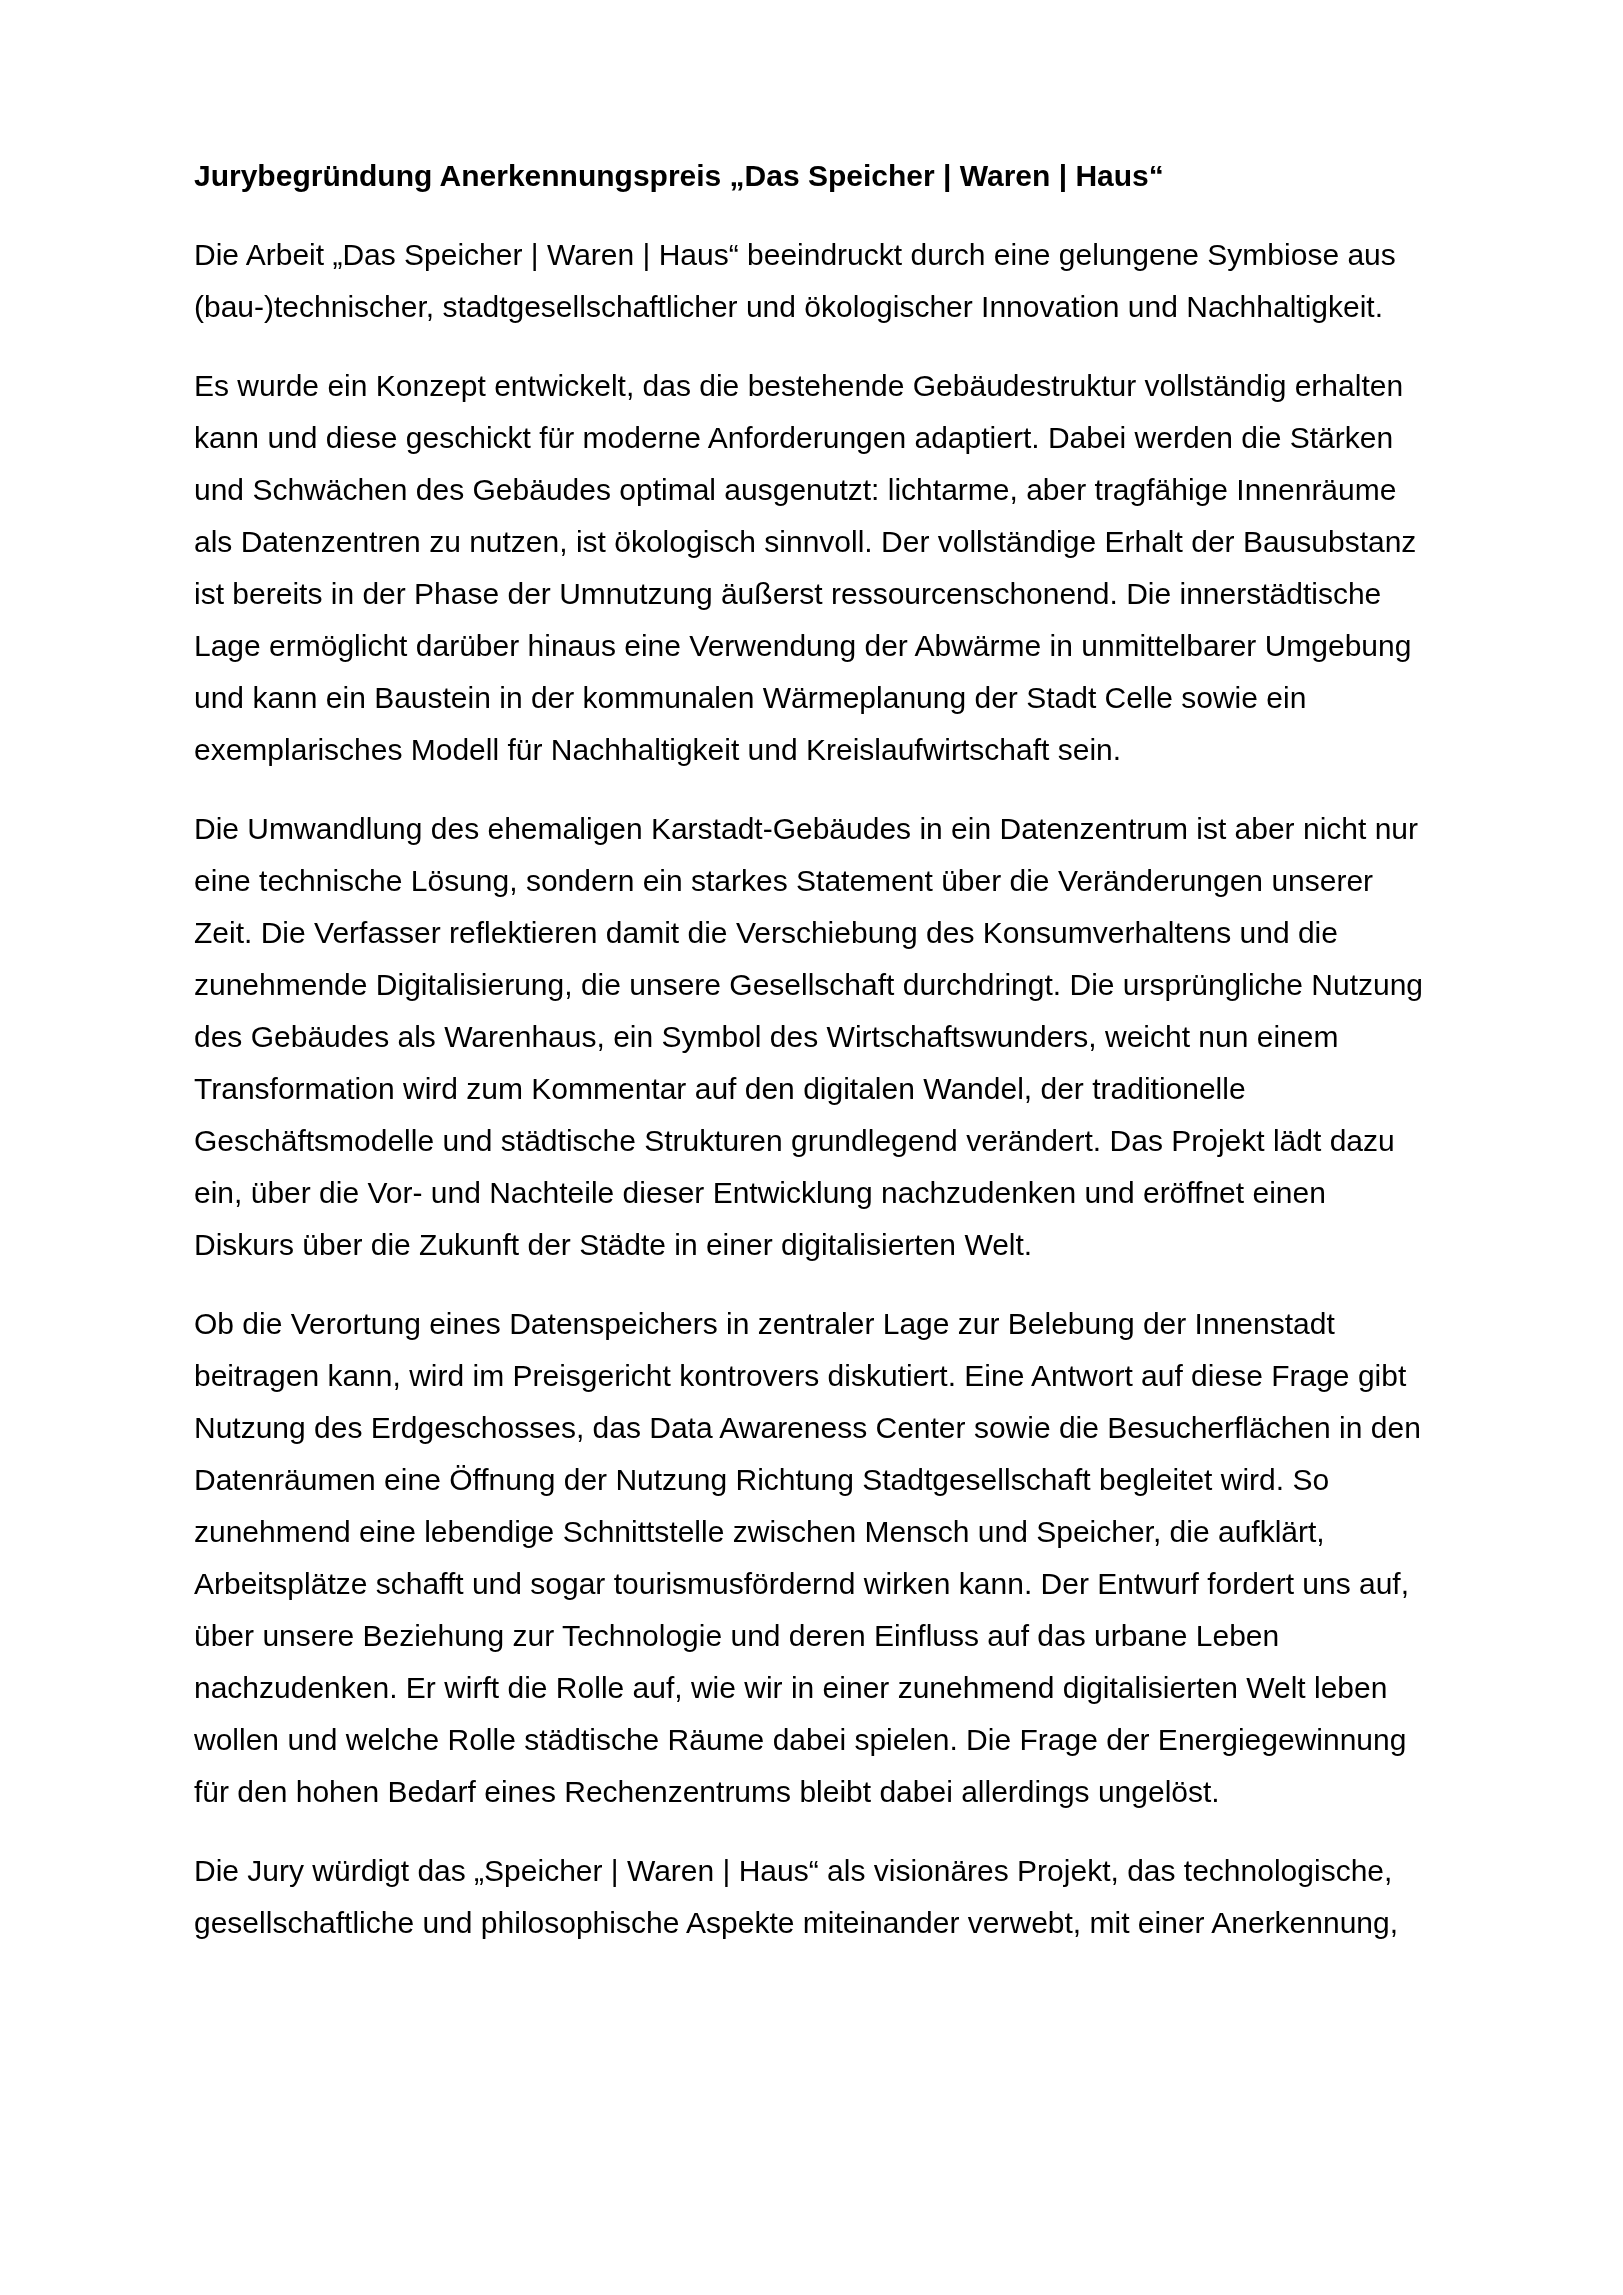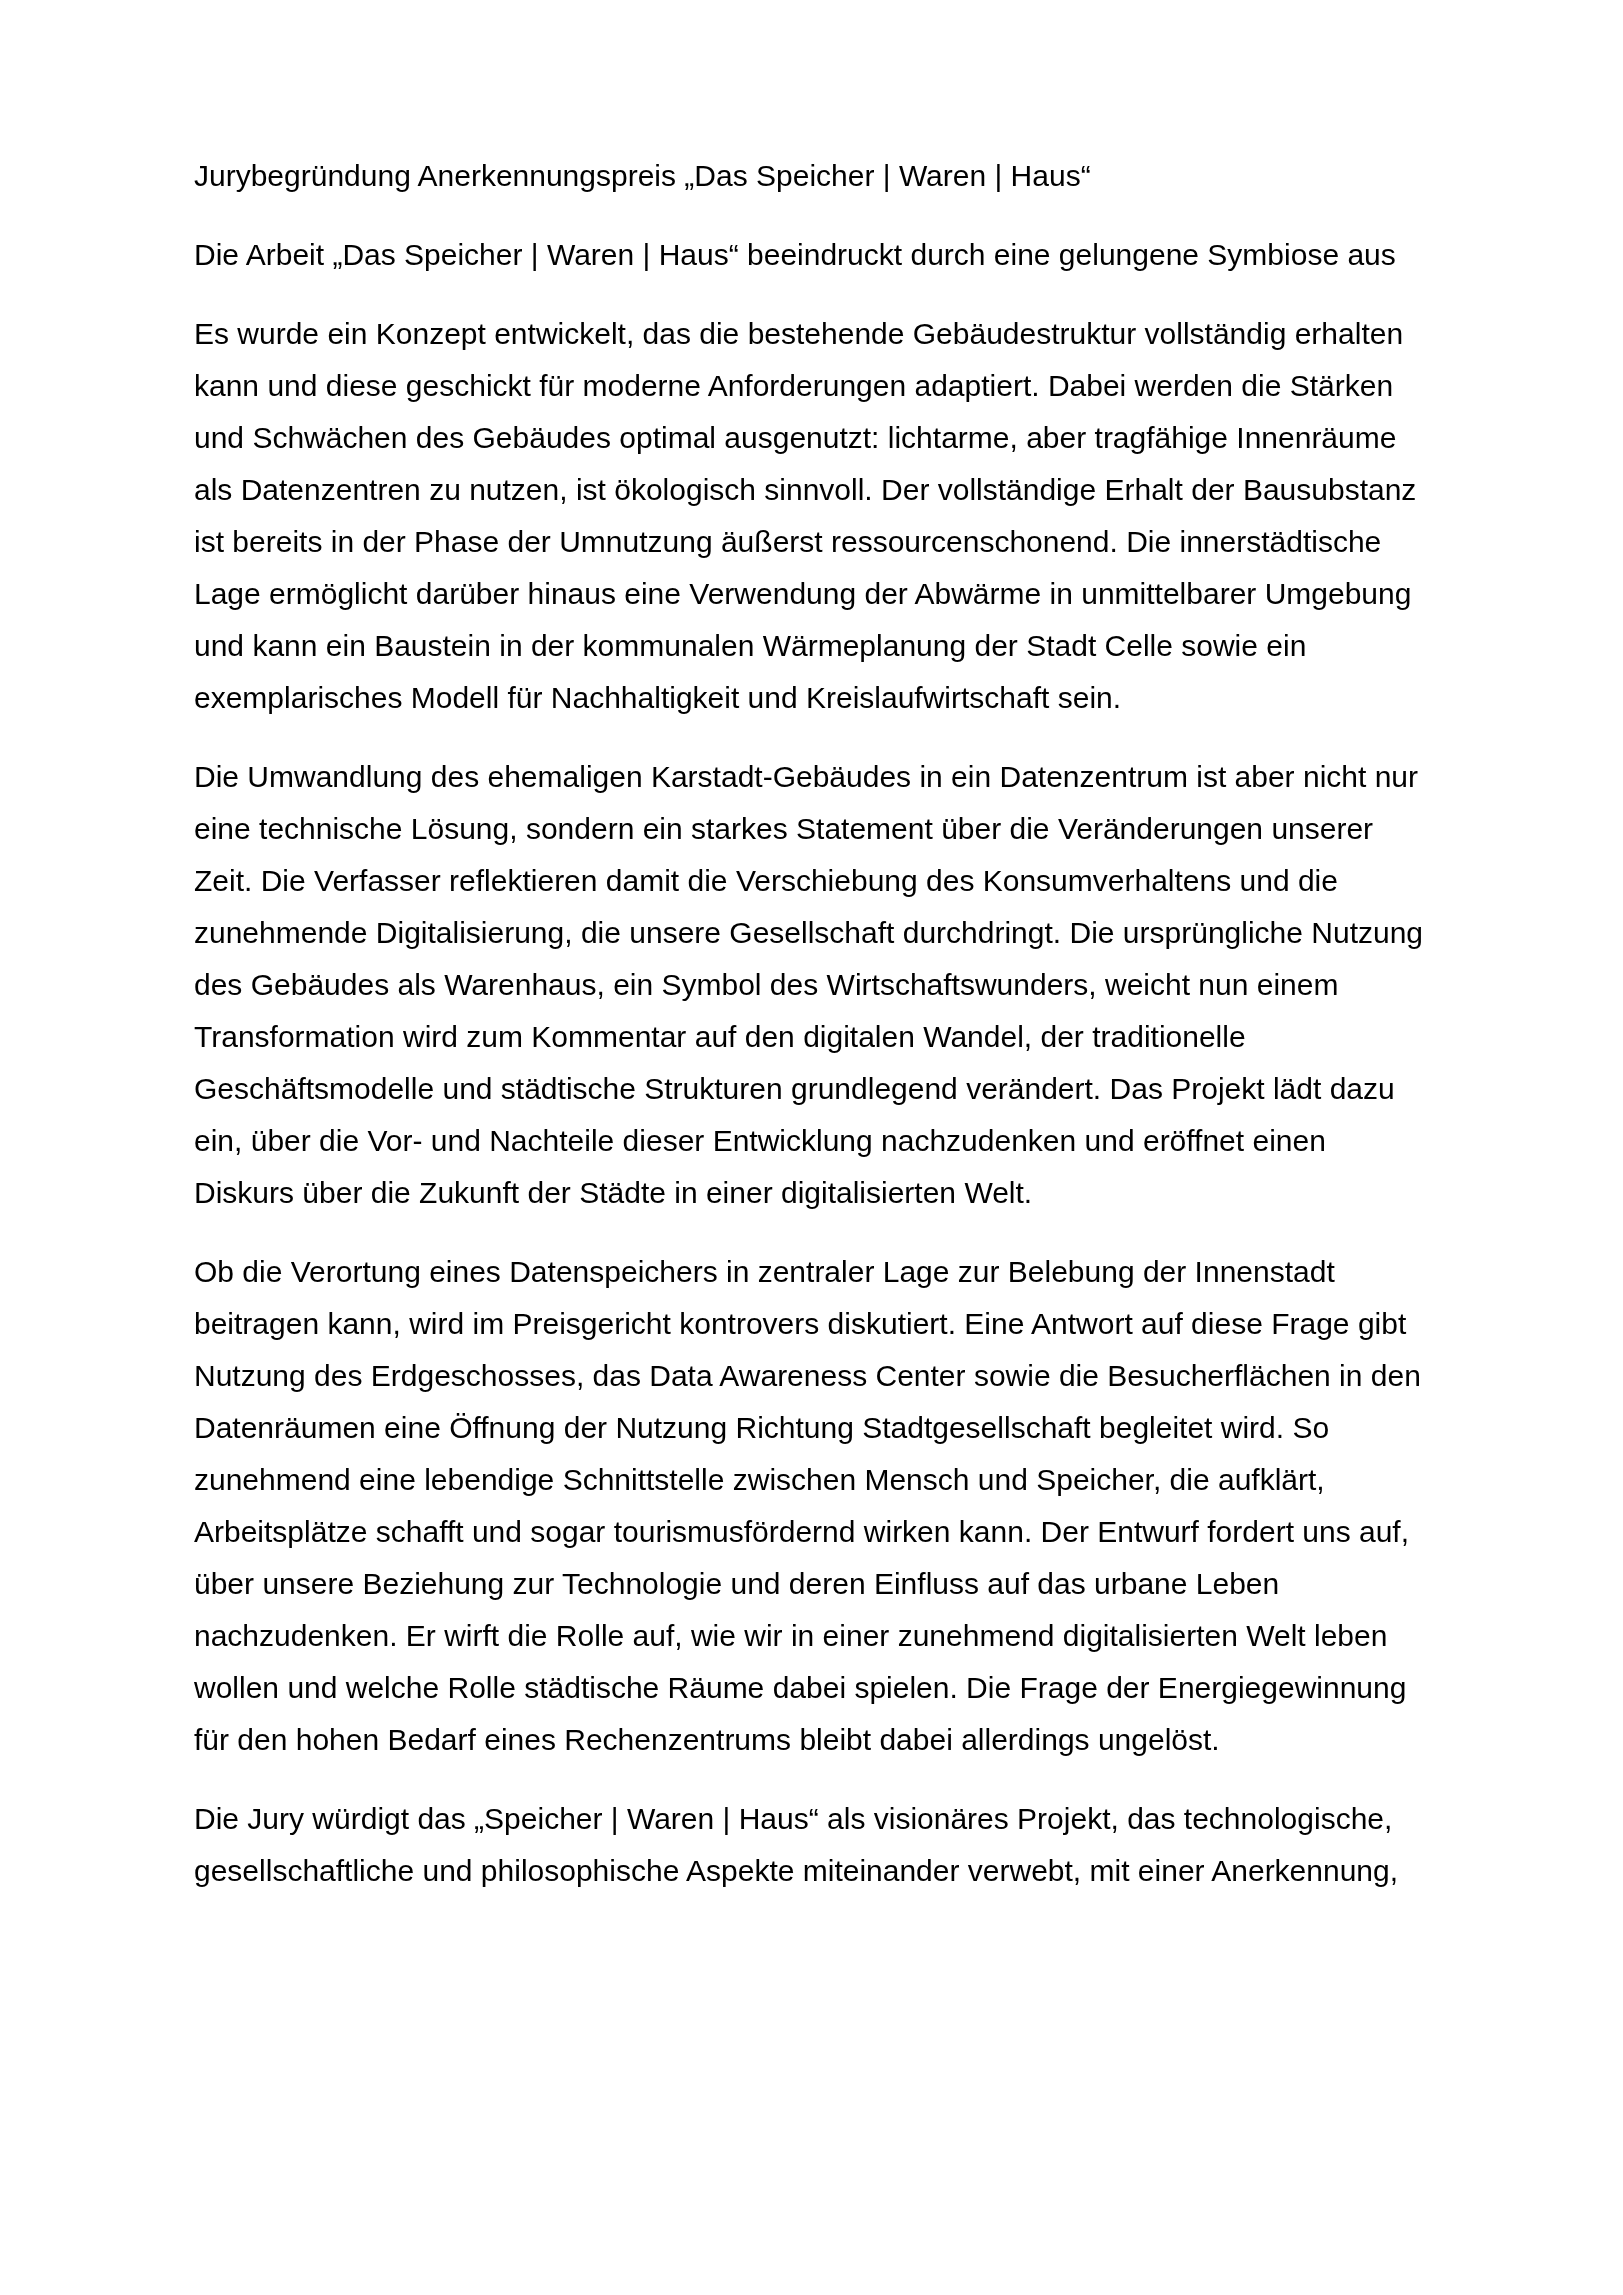--- a/index.html
+++ b/index.html
@@ -25,21 +25,21 @@
     position: absolute;
     left: 194px;
     top: 150px;
     width: 1283px;
     color: #000000;
     font-family: "Liberation Sans", "DejaVu Sans", sans-serif;
     font-size: 30px;
     line-height: 52px;
   }
   .title {
-    font-weight: normal;
+    font-weight: bold;
     margin: 0 0 26.6px 0;
     white-space: nowrap;
     font-size: 30px;
   }
   .para {
     margin: 0 0 27px 0;
   }
   .line {
     display: block;
     white-space: nowrap;
@@ -49,20 +49,21 @@
 </head>
 <body>
 
 <div class="page">
   <div class="content">
 
     <h1 class="title">Jurybegründung Anerkennungspreis „Das Speicher | Waren | Haus“</h1>
 
     <p class="para">
       <span class="line">Die Arbeit „Das Speicher | Waren | Haus“ beeindruckt durch eine gelungene Symbiose aus</span>
+      <span class="line">(bau-)technischer, stadtgesellschaftlicher und ökologischer Innovation und Nachhaltigkeit.</span>
     </p>
 
     <p class="para">
       <span class="line">Es wurde ein Konzept entwickelt, das die bestehende Gebäudestruktur vollständig erhalten</span>
       <span class="line">kann und diese geschickt für moderne Anforderungen adaptiert. Dabei werden die Stärken</span>
       <span class="line">und Schwächen des Gebäudes optimal ausgenutzt: lichtarme, aber tragfähige Innenräume</span>
       <span class="line">als Datenzentren zu nutzen, ist ökologisch sinnvoll. Der vollständige Erhalt der Bausubstanz</span>
       <span class="line">ist bereits in der Phase der Umnutzung äußerst ressourcenschonend. Die innerstädtische</span>
       <span class="line">Lage ermöglicht darüber hinaus eine Verwendung der Abwärme in unmittelbarer Umgebung</span>
       <span class="line">und kann ein Baustein in der kommunalen Wärmeplanung der Stadt Celle sowie ein</span>

